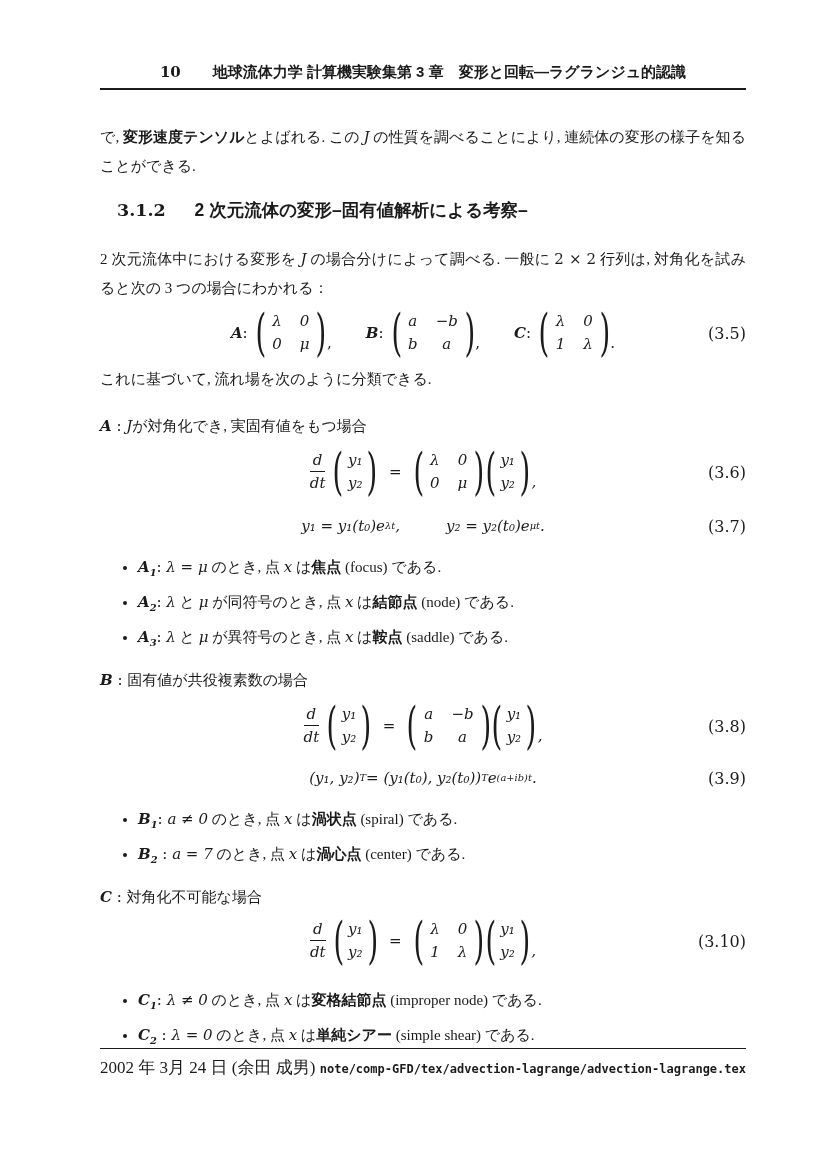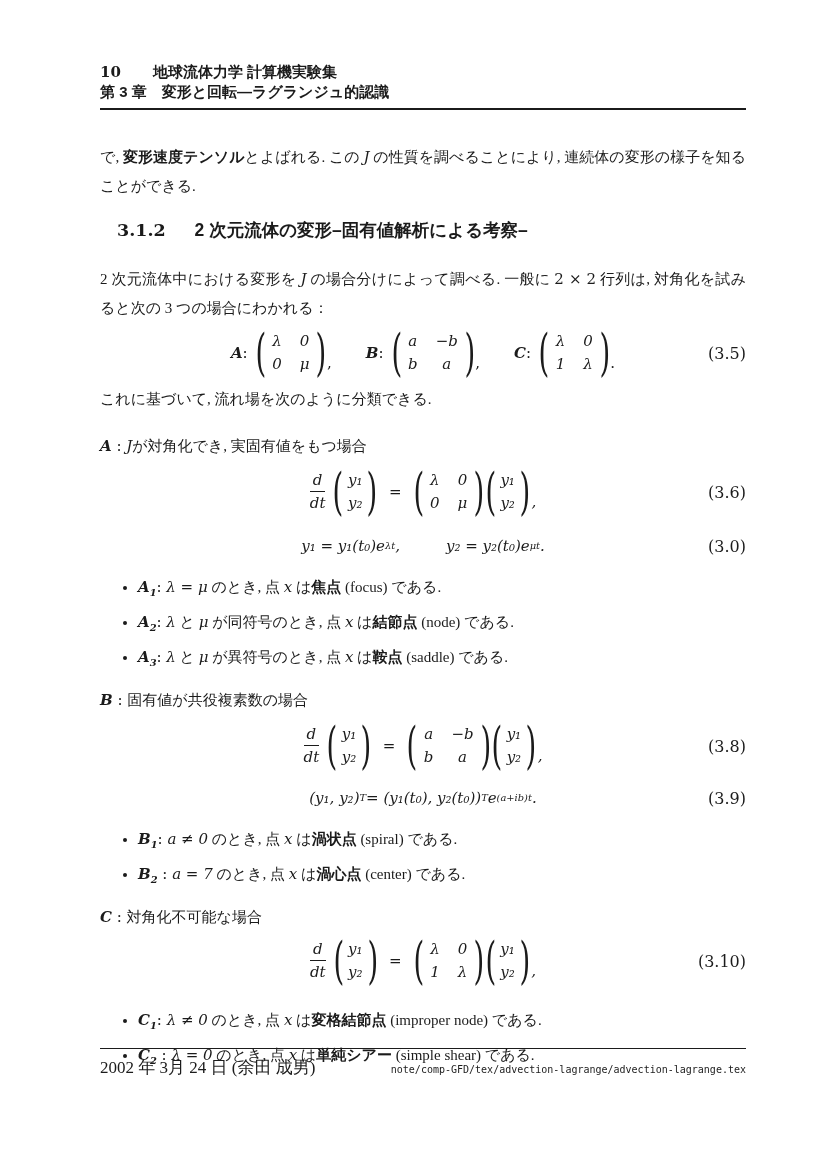--- a/index.html
+++ b/index.html
@@ -8,21 +8,21 @@
     width:826px;height:1169px;
     background:#ffffff;color:#1b1b1b;
     box-sizing:border-box;
     padding:62px 80px 0 100px;
     font-family:"Liberation Serif","DejaVu Serif",serif;
     font-size:15px;
     overflow:hidden;
   }
   
   .header{display:flex;justify-content:center;align-items:baseline;
-    font-weight:700;font-size:15px;line-height:20px;flex-direction:column;}
+    font-weight:700;font-size:15px;line-height:20px;}
   .header-left{display:flex;align-items:baseline;}
   .pagenum{font-family:"DejaVu Serif",serif;font-weight:700;margin-right:32px;}
   .booktitle,.header-right{font-family:"Liberation Sans",sans-serif;font-weight:700;}
   .header-rule{height:1.5px;background:#1b1b1b;margin-top:6px;}
   
   .para{margin:0;line-height:29px;text-align:justify;}
   .intro{margin-top:32px;}
   .section-heading{margin:18px 0 0 17px;font-size:17.5px;line-height:22px;
     font-family:"Liberation Sans",sans-serif;font-weight:700;}
   .sec-num{font-family:"DejaVu Serif",serif;font-weight:700;margin-right:24px;}
@@ -68,21 +68,21 @@
   .tail{align-self:center;transform:translateY(10px);margin-left:1px;}
   
   .bullets{list-style:disc outside;margin:18px 0 0 0;padding-left:38px;}
   .bullets li{line-height:22px;margin:0;}
   .bullets li + li{margin-top:13px;}
   
   .footer{position:absolute;left:100px;right:80px;top:1048px;}
   .footer-rule{height:1px;background:#1b1b1b;}
   .footer-line{display:flex;justify-content:space-between;align-items:baseline;margin-top:7px;}
   .footer-date{font-size:17px;}
-  .footer-path{font-family:"DejaVu Sans Mono",monospace;font-size:10px;}
+  .footer-path{font-family:"DejaVu Sans Mono",monospace;font-size:12px;font-weight:bold;}
 </style>
 </head>
 <body>
 
 <div class="page">
 
   <div class="header">
     <div class="header-left">
       <span class="pagenum">10</span>
       <span class="booktitle">地球流体力学 計算機実験集</span>
@@ -192,21 +192,21 @@
 
   <div class="eq-row eq-inline-row eq37-row">
     <div class="eq-content">
         <span class="seg-math">y₁ = y₁(t₀)e</span>
         <sup class="seg-math">λt</sup>
         <span class="seg-math">,</span>
         <span class="seg-mathgap">y₂ = y₂(t₀)e</span>
         <sup class="seg-math">μt</sup>
         <span class="seg-math">.</span>
       </div>
-    <span class="eq-number">(3.0)</span>
+    <span class="eq-number">(3.7)</span>
   </div>
 
   <ul class="bullets">
     <li><span class="seg-boldmath">A</span><sub class="seg-boldmath">1</sub><span class="seg-roman">: </span><span class="seg-math">λ = μ</span><span class="seg-jp"> のとき, 点 </span><span class="seg-math">x</span><span class="seg-jp"> は</span><span class="seg-bold">焦点</span><span class="seg-jp"> (focus) である.</span></li>
     <li><span class="seg-boldmath">A</span><sub class="seg-boldmath">2</sub><span class="seg-roman">: </span><span class="seg-math">λ</span><span class="seg-jp"> と </span><span class="seg-math">μ</span><span class="seg-jp"> が同符号のとき, 点 </span><span class="seg-math">x</span><span class="seg-jp"> は</span><span class="seg-bold">結節点</span><span class="seg-jp"> (node) である.</span></li>
     <li><span class="seg-boldmath">A</span><sub class="seg-boldmath">3</sub><span class="seg-roman">: </span><span class="seg-math">λ</span><span class="seg-jp"> と </span><span class="seg-math">μ</span><span class="seg-jp"> が異符号のとき, 点 </span><span class="seg-math">x</span><span class="seg-jp"> は</span><span class="seg-bold">鞍点</span><span class="seg-jp"> (saddle) である.</span></li>
   </ul>
 
   <div class="case-heading"><span class="seg-boldmath">B</span><span class="seg-roman"> :  </span><span class="seg-jp">固有値が共役複素数の場合</span></div>
 

